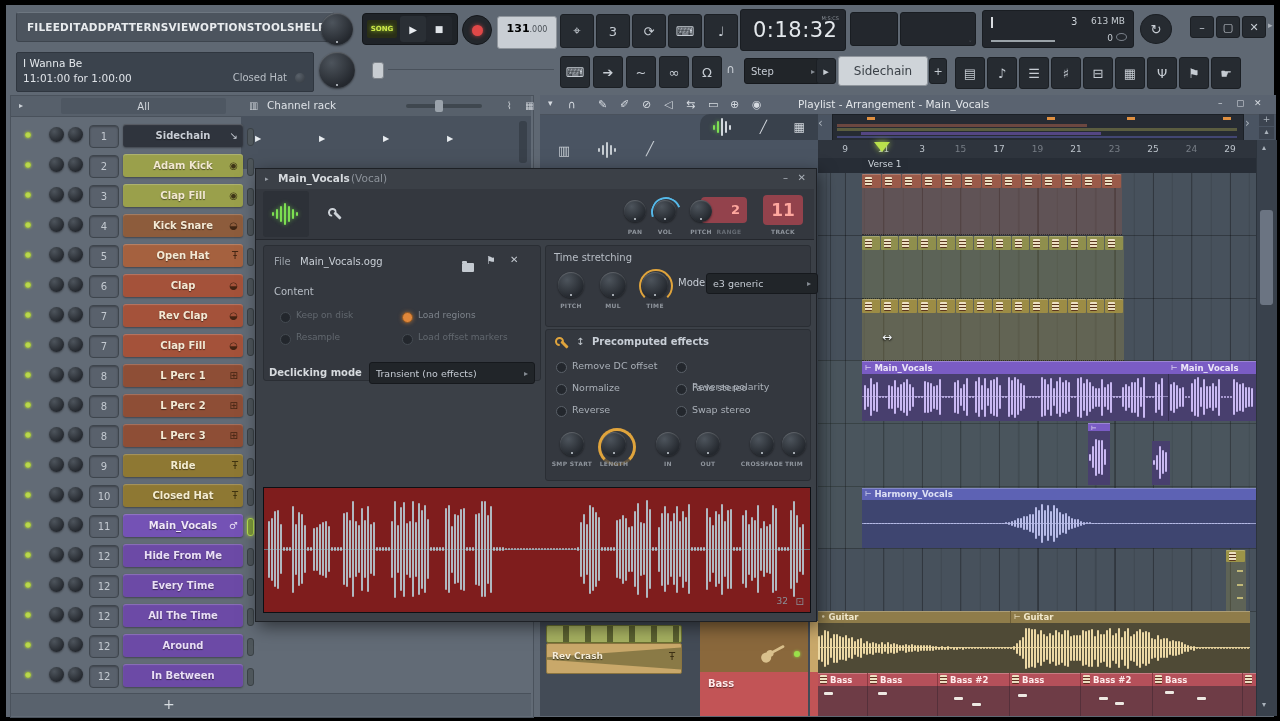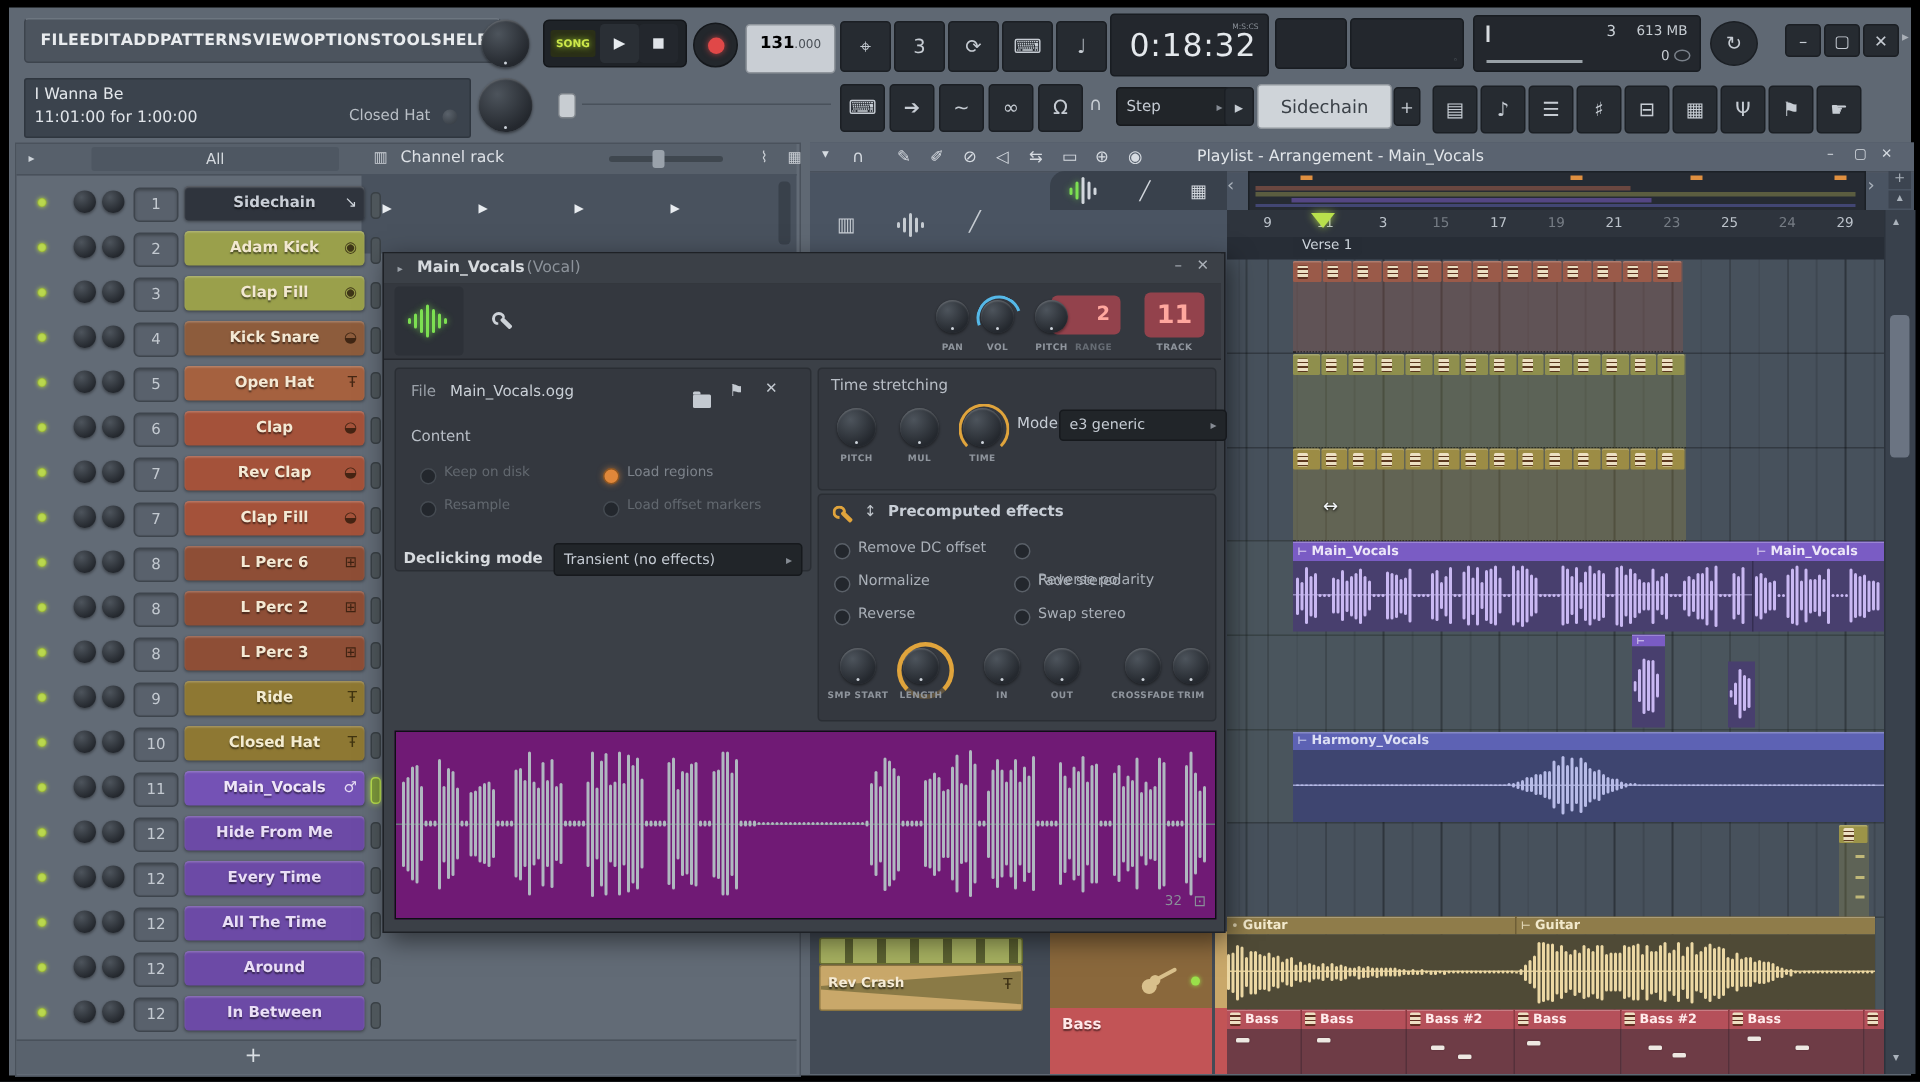--- a/index.html
+++ b/index.html
@@ -335,21 +335,21 @@
           </span>
           <span class="pill"></span>
         </div>
         <div class="rrow">
           <span class="led"></span>
           <span class="kn k1"></span>
           <span class="kn k2"></span>
           <span class="cnum">8</span>
           <span class="cbtn" style="background: rgb(142, 78, 54); color: rgb(244, 233, 212);">
             <i class="cic" style="color: rgba(50, 28, 12, 0.85);">⊞</i>
-            <b>L Perc 6</b>
+            <b>L Perc 1</b>
           </span>
           <span class="pill"></span>
         </div>
         <div class="rrow">
           <span class="led"></span>
           <span class="kn k1"></span>
           <span class="kn k2"></span>
           <span class="cnum">8</span>
           <span class="cbtn" style="background: rgb(142, 78, 54); color: rgb(244, 233, 212);">
             <i class="cic" style="color: rgba(50, 28, 12, 0.85);">⊞</i>
@@ -1386,21 +1386,21 @@
     <div class="a knob" style="left:110px;top:102px;width:24px;height:24px;"></div>
     <span class="klab" style="left:122px;top:130px;">IN</span>
     <div class="a knob" style="left:150px;top:102px;width:24px;height:24px;"></div>
     <span class="klab" style="left:162px;top:130px;">OUT</span>
     <div class="a knob" style="left:204px;top:102px;width:24px;height:24px;"></div>
     <span class="klab" style="left:216px;top:130px;">CROSSFADE</span>
     <div class="a knob" style="left:236px;top:102px;width:24px;height:24px;"></div>
     <span class="klab" style="left:248px;top:130px;">TRIM</span>
   </div>
 
-  <div class="a" style="left:7px;top:318px;width:546px;height:124px;background:#701a75;border:1px solid #0d1014;">
+  <div class="a" style="left:7px;top:318px;width:546px;height:124px;background:#7f1d1d;border:1px solid #0d1014;">
     <span class="cline" style="top:61px;background:#6f7680;"></span>
     <div class="a" data-wave="{&quot;type&quot;:&quot;speech&quot;,&quot;seed&quot;:3,&quot;gap&quot;:[0.44,0.575]}" style="left:4px;top:6px;width:538px;height:110px;color:#b0b8c0;">
           <span style="height: 57px;"></span>
           <span style="height: 63px;"></span>
           <span style="height: 76px;"></span>
           <span style="height: 79px;"></span>
           <span style="height: 50px;"></span>
           <span style="height: 4px;"></span>
           <span style="height: 4px;"></span>
           <span style="height: 4px;"></span>

